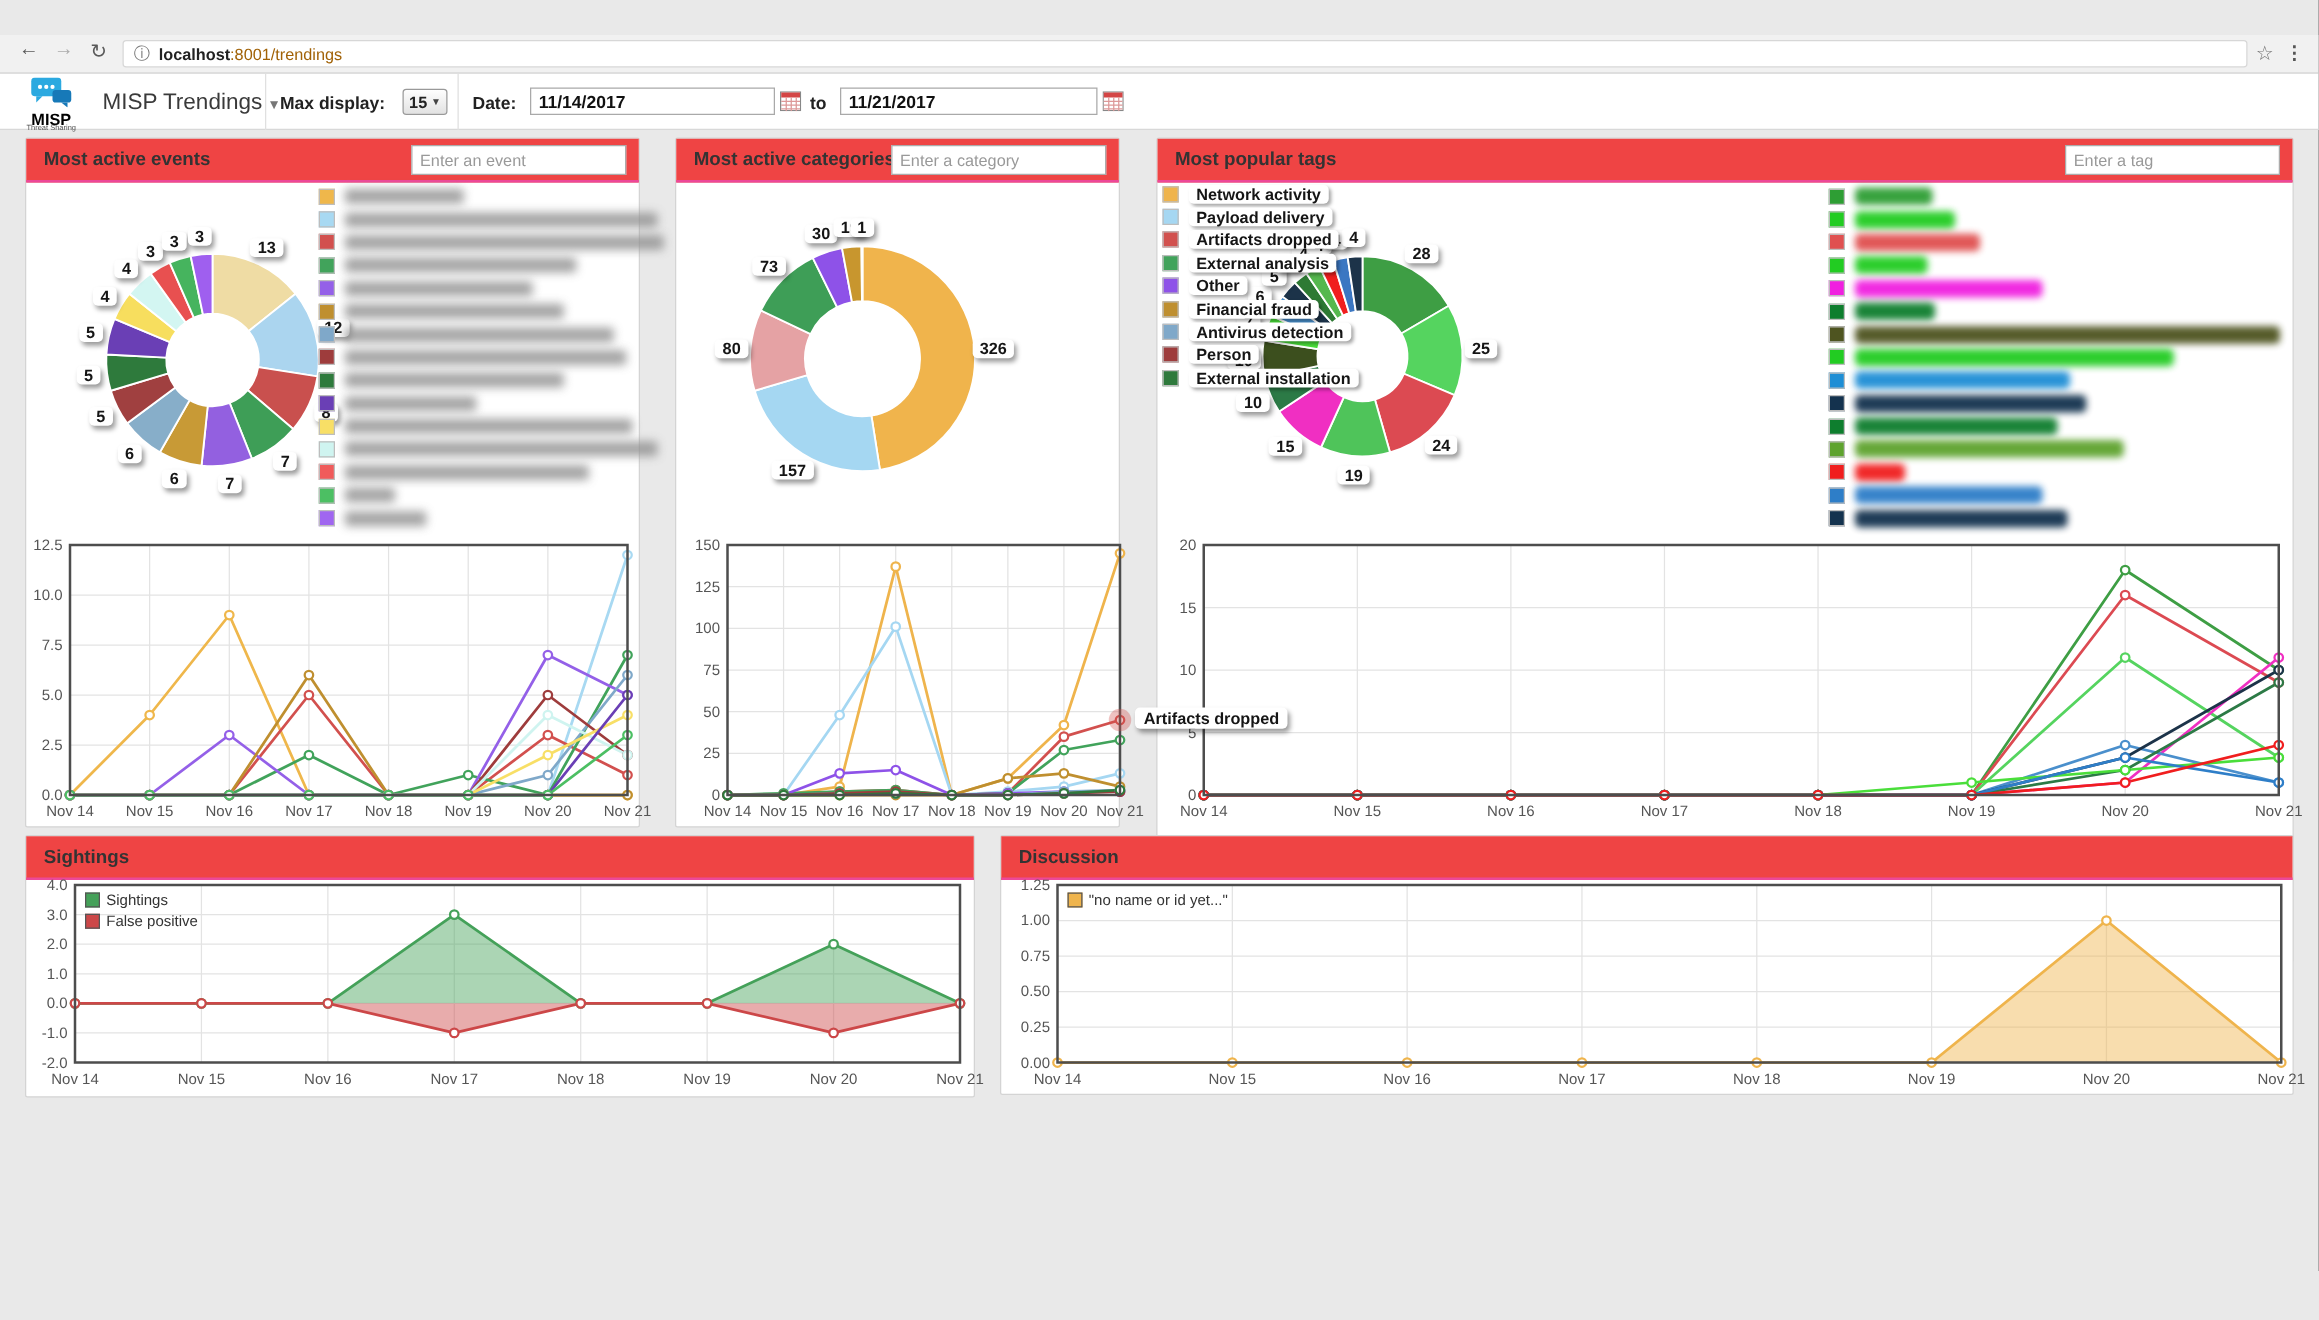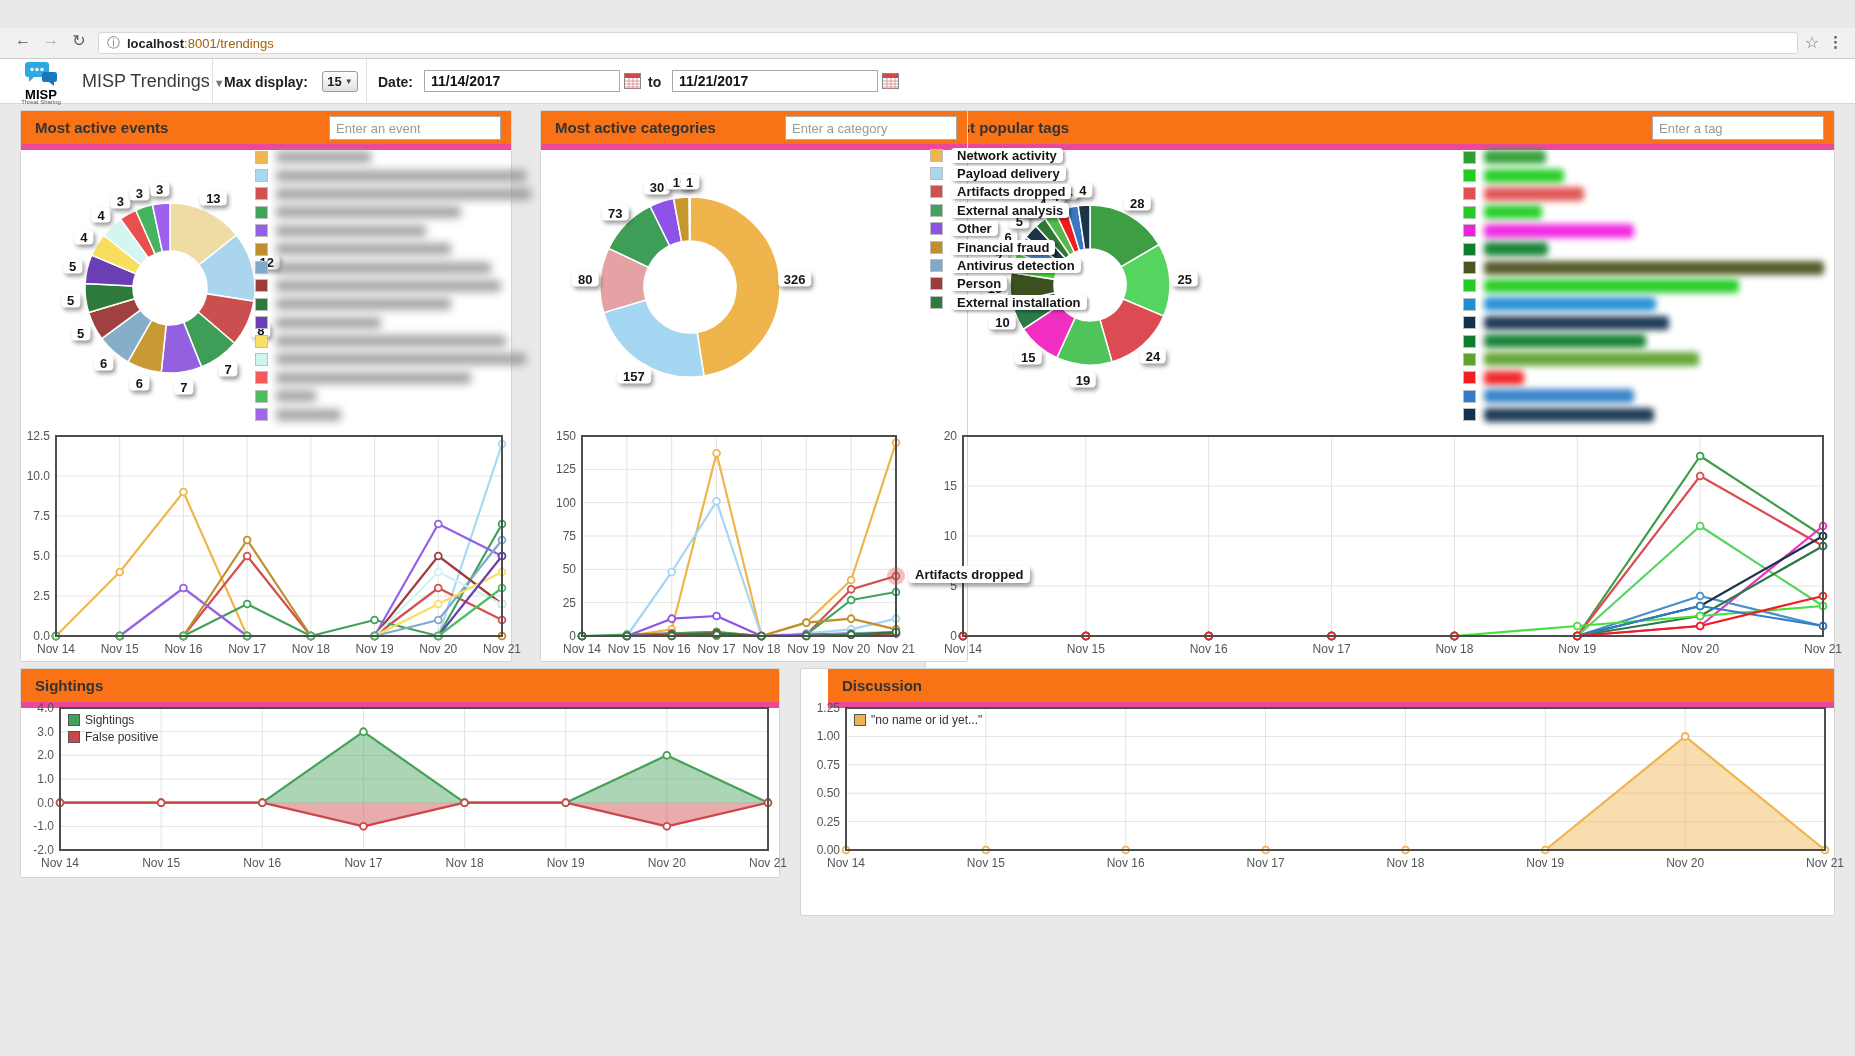--- a/index.html
+++ b/index.html
@@ -32,21 +32,21 @@
   .hlabel{position:absolute;top:15px;font-size:14px;font-weight:bold;color:#222;}
   .select15{position:absolute;left:322px;top:12px;width:34px;height:19px;border:1px solid #999;border-radius:3px;
             background:linear-gradient(#FEFEFE,#E2E2E2);font-size:13px;font-weight:bold;color:#222;
             display:flex;align-items:center;justify-content:center;gap:3px;}
   .select15 .car{font-size:8px;color:#444;}
   .dinput{position:absolute;top:11px;height:22px;border:1px solid #A9A9A9;font-size:14px;font-weight:bold;color:#111;
           padding:0 6px;box-sizing:border-box;font-family:"Liberation Sans",sans-serif;background:#fff;}
   .calicon{position:absolute;top:14px;width:17px;height:16px;}
   
   .panel{position:absolute;background:#fff;border:1px solid #D4D4D4;border-radius:2px;box-sizing:border-box;}
-  .phead{height:33px;background:#f97316;border-bottom:6px solid #ec4899;position:relative;}
+  .phead{height:33px;background:#ef4444;border-bottom:2px solid #ec4899;position:relative;}
   .ptitle{position:absolute;left:14px;top:8px;font-weight:bold;font-size:15px;color:#333;}
   .pinput{position:absolute;right:10px;top:5px;width:158px;height:20px;border:1px solid #ABABAB;font-size:13px;
           padding:1px 6px;color:#333;font-family:"Liberation Sans",sans-serif;}
   .pinput::placeholder{color:#999;}
   
   .donut{position:absolute;width:280px;height:280px;overflow:visible;z-index:4;}
   .chart{position:absolute;overflow:visible;z-index:3;}
   .chipbox{display:inline-block;background:#fff;border-radius:4px;padding:1px 7px;font-weight:bold;font-size:13px;
            color:#151515;box-shadow:2px 3px 4px rgba(0,0,0,.4);white-space:nowrap;}
   .chipbox.dl{position:absolute;transform:translate(-50%,-50%);padding:0 6px;}
@@ -132,38 +132,38 @@
         </g>
     </svg>
   </div>
 
   <div class="panel" style="left:20px;top:110px;width:492px;height:552px;">
     <div class="phead">
       <div class="ptitle">Most active events</div>
       <input class="pinput" placeholder="Enter an event" style="">
     </div>
   </div>
-  <div class="panel" style="left:540px;top:110px;width:428px;height:552px;z-index:2;">
+  <div class="panel" style="left:540px;top:110px;width:356px;height:552px;z-index:2;">
     <div class="phead">
       <div class="ptitle">Most active categories</div>
       <input class="pinput" placeholder="Enter a category" style="">
     </div>
   </div>
   <div class="panel" style="left:925px;top:110px;width:910px;height:660px;">
     <div class="phead">
       <div class="ptitle">Most popular tags</div>
       <input class="pinput" placeholder="Enter a tag" style="">
     </div>
   </div>
   <div class="panel" style="left:20px;top:668px;width:760px;height:210px;">
     <div class="phead">
       <div class="ptitle">Sightings</div>
     </div>
   </div>
-  <div class="panel" style="left:800px;top:668px;width:1035px;height:248px;padding-left:27px;">
+  <div class="panel" style="left:800px;top:668px;width:1035px;height:208px;">
     <div class="phead">
       <div class="ptitle">Discussion</div>
     </div>
   </div>
 
   <div class="donut" style="left:30px;top:148px;"><svg width="280" height="280" style="overflow:visible">
         <path d="M140 55 A85 85 0 0 1 206.45567600978254 87.00336684200764 L168.9277648513171 116.93087733122685 A37 37 0 0 0 140 103 Z" fill="#EFDCA4" stroke="#fff" stroke-width="1.5"></path>
         <path d="M206.45567600978254 87.00336684200764 A85 85 0 0 1 223.97633635794347 153.1519934571739 L176.5544052381636 145.7249853872404 A37 37 0 0 0 168.9277648513171 116.93087733122685 Z" fill="#ABD5EF" stroke="#fff" stroke-width="1.5"></path>
         <path d="M223.97633635794347 153.1519934571739 A85 85 0 0 1 204.5868386122892 195.25884796184326 L168.11427092534942 164.05385146574355 A37 37 0 0 0 176.5544052381636 145.7249853872404 Z" fill="#C9504E" stroke="#fff" stroke-width="1.5"></path>
         <path d="M204.5868386122892 195.25884796184326 A85 85 0 0 1 171.50873831883075 218.94428041065072 L153.7155684446675 174.3639808846362 A37 37 0 0 0 168.11427092534942 164.05385146574355 Z" fill="#3E9E57" stroke="#fff" stroke-width="1.5"></path>

